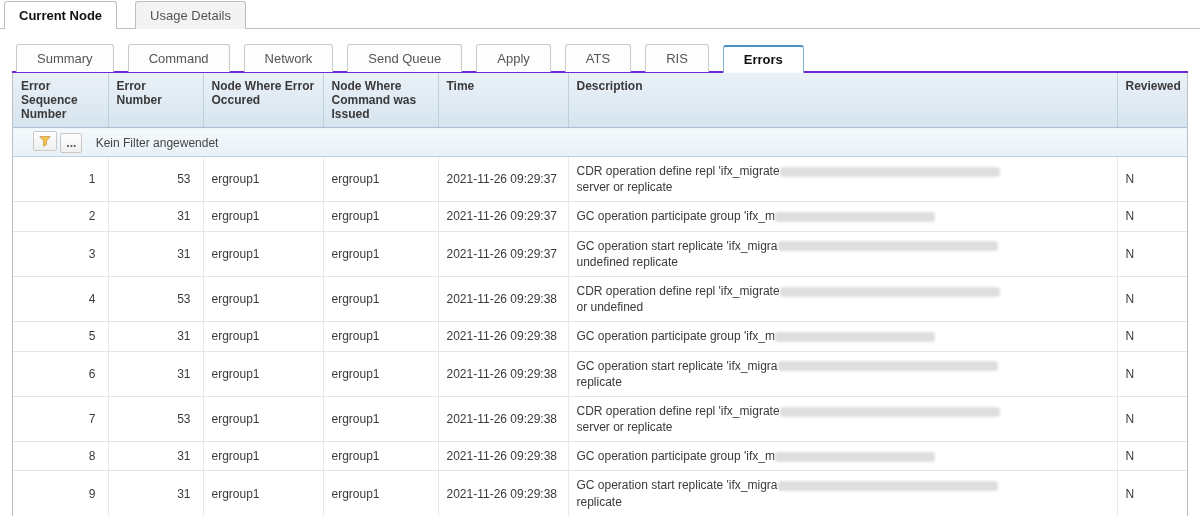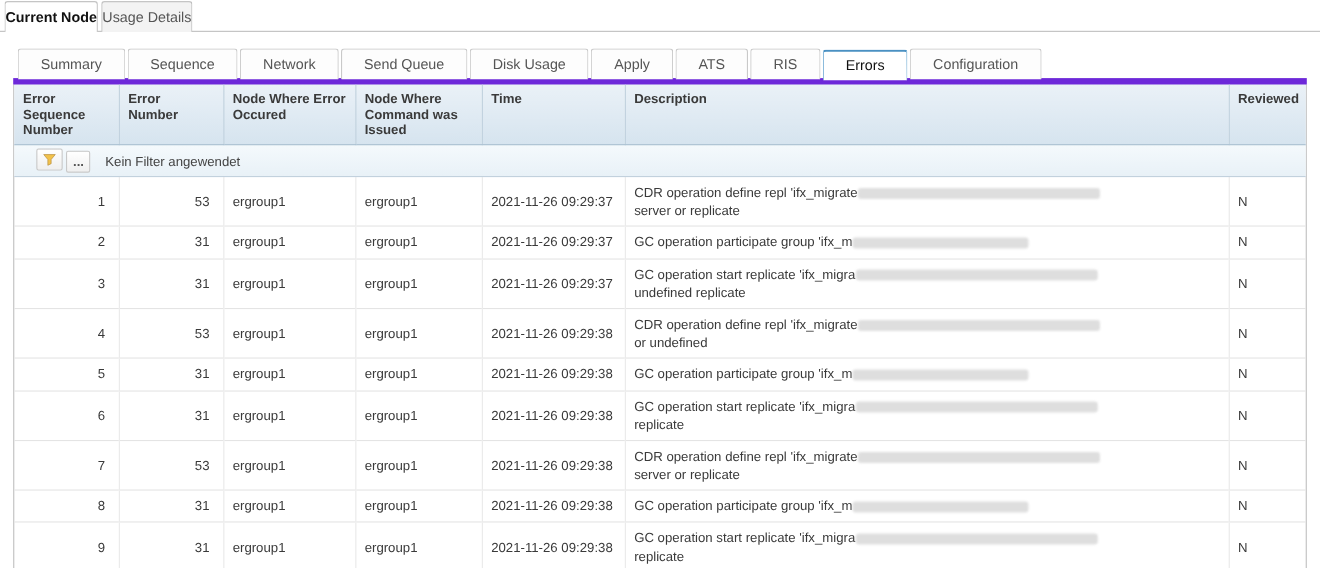--- a/index.html
+++ b/index.html
@@ -10,64 +10,64 @@
     background: #fff;
     width: 1200px;
   }
   .outer-tabs {
     display: flex;
     border-bottom: 1px solid #bfbfbf;
     background: #fff;
     padding-left: 4px;
   }
   .outer-tab {
-    padding: 6px 0;
+    padding: 6px 14px;
     border: 1px solid #bfbfbf;
     border-bottom: none;
     background: #f3f3f3;
     color: #555;
     font-size: 13px;
     position: relative;
     top: 1px;
     cursor: pointer;
     border-radius: 3px 3px 0 0;
-    margin-right: 3px;
+    margin-right: 18px;
   }
   .outer-tab.active {
     background: #fff;
     color: #111;
     font-weight: bold;
   }
   .content-area {
     padding: 14px 12px 12px 12px;
   }
   .inner-tabs {
     display: flex;
-    border-bottom: 6px solid #6d28d9;
-    gap: 2px;
+    border-bottom: 2px solid #6d28d9;
+    gap: 14px;
     padding-left: 4px;
   }
   .inner-tab {
     padding: 6px 20px;
     border: 1px solid #c9c9c9;
     border-bottom: none;
     background: #fdfdfd;
     color: #555;
     font-size: 13px;
     cursor: pointer;
     border-radius: 3px 3px 0 0;
     position: relative;
     top: 1px;
   }
   .inner-tab.active {
     border-color: #7fb4d8;
     border-top: 2px solid #4a90c2;
     background: #fff;
     color: #111;
-    font-weight: normal;
+    font-weight: bold;
     top: 2px;
     padding-top: 5px;
   }
   .grid-wrap {
     border: 1px solid #bfbfbf;
     border-top: none;
   }
   table.grid {
     width: 100%;
     border-collapse: collapse;
@@ -152,29 +152,27 @@
 
 <div class="outer-tabs">
   <div class="outer-tab active">Current Node</div>
   <div class="outer-tab">Usage Details</div>
 </div>
 
 <div class="content-area">
 
   <div class="inner-tabs">
     <div class="inner-tab">Summary</div>
-    <div class="inner-tab">Sequence</div>
+    <div class="inner-tab">Command</div>
     <div class="inner-tab">Network</div>
     <div class="inner-tab">Send Queue</div>
-    <div class="inner-tab">Disk Usage</div>
     <div class="inner-tab">Apply</div>
     <div class="inner-tab">ATS</div>
     <div class="inner-tab">RIS</div>
     <div class="inner-tab active">Errors</div>
-    <div class="inner-tab">Configuration</div>
   </div>
 
   <div class="grid-wrap">
     <table class="grid">
       <colgroup>
         <col class="col-seq">
           <col class="col-err">
           <col class="col-nwo">
           <col class="col-nwc">
         <col class="col-time">

